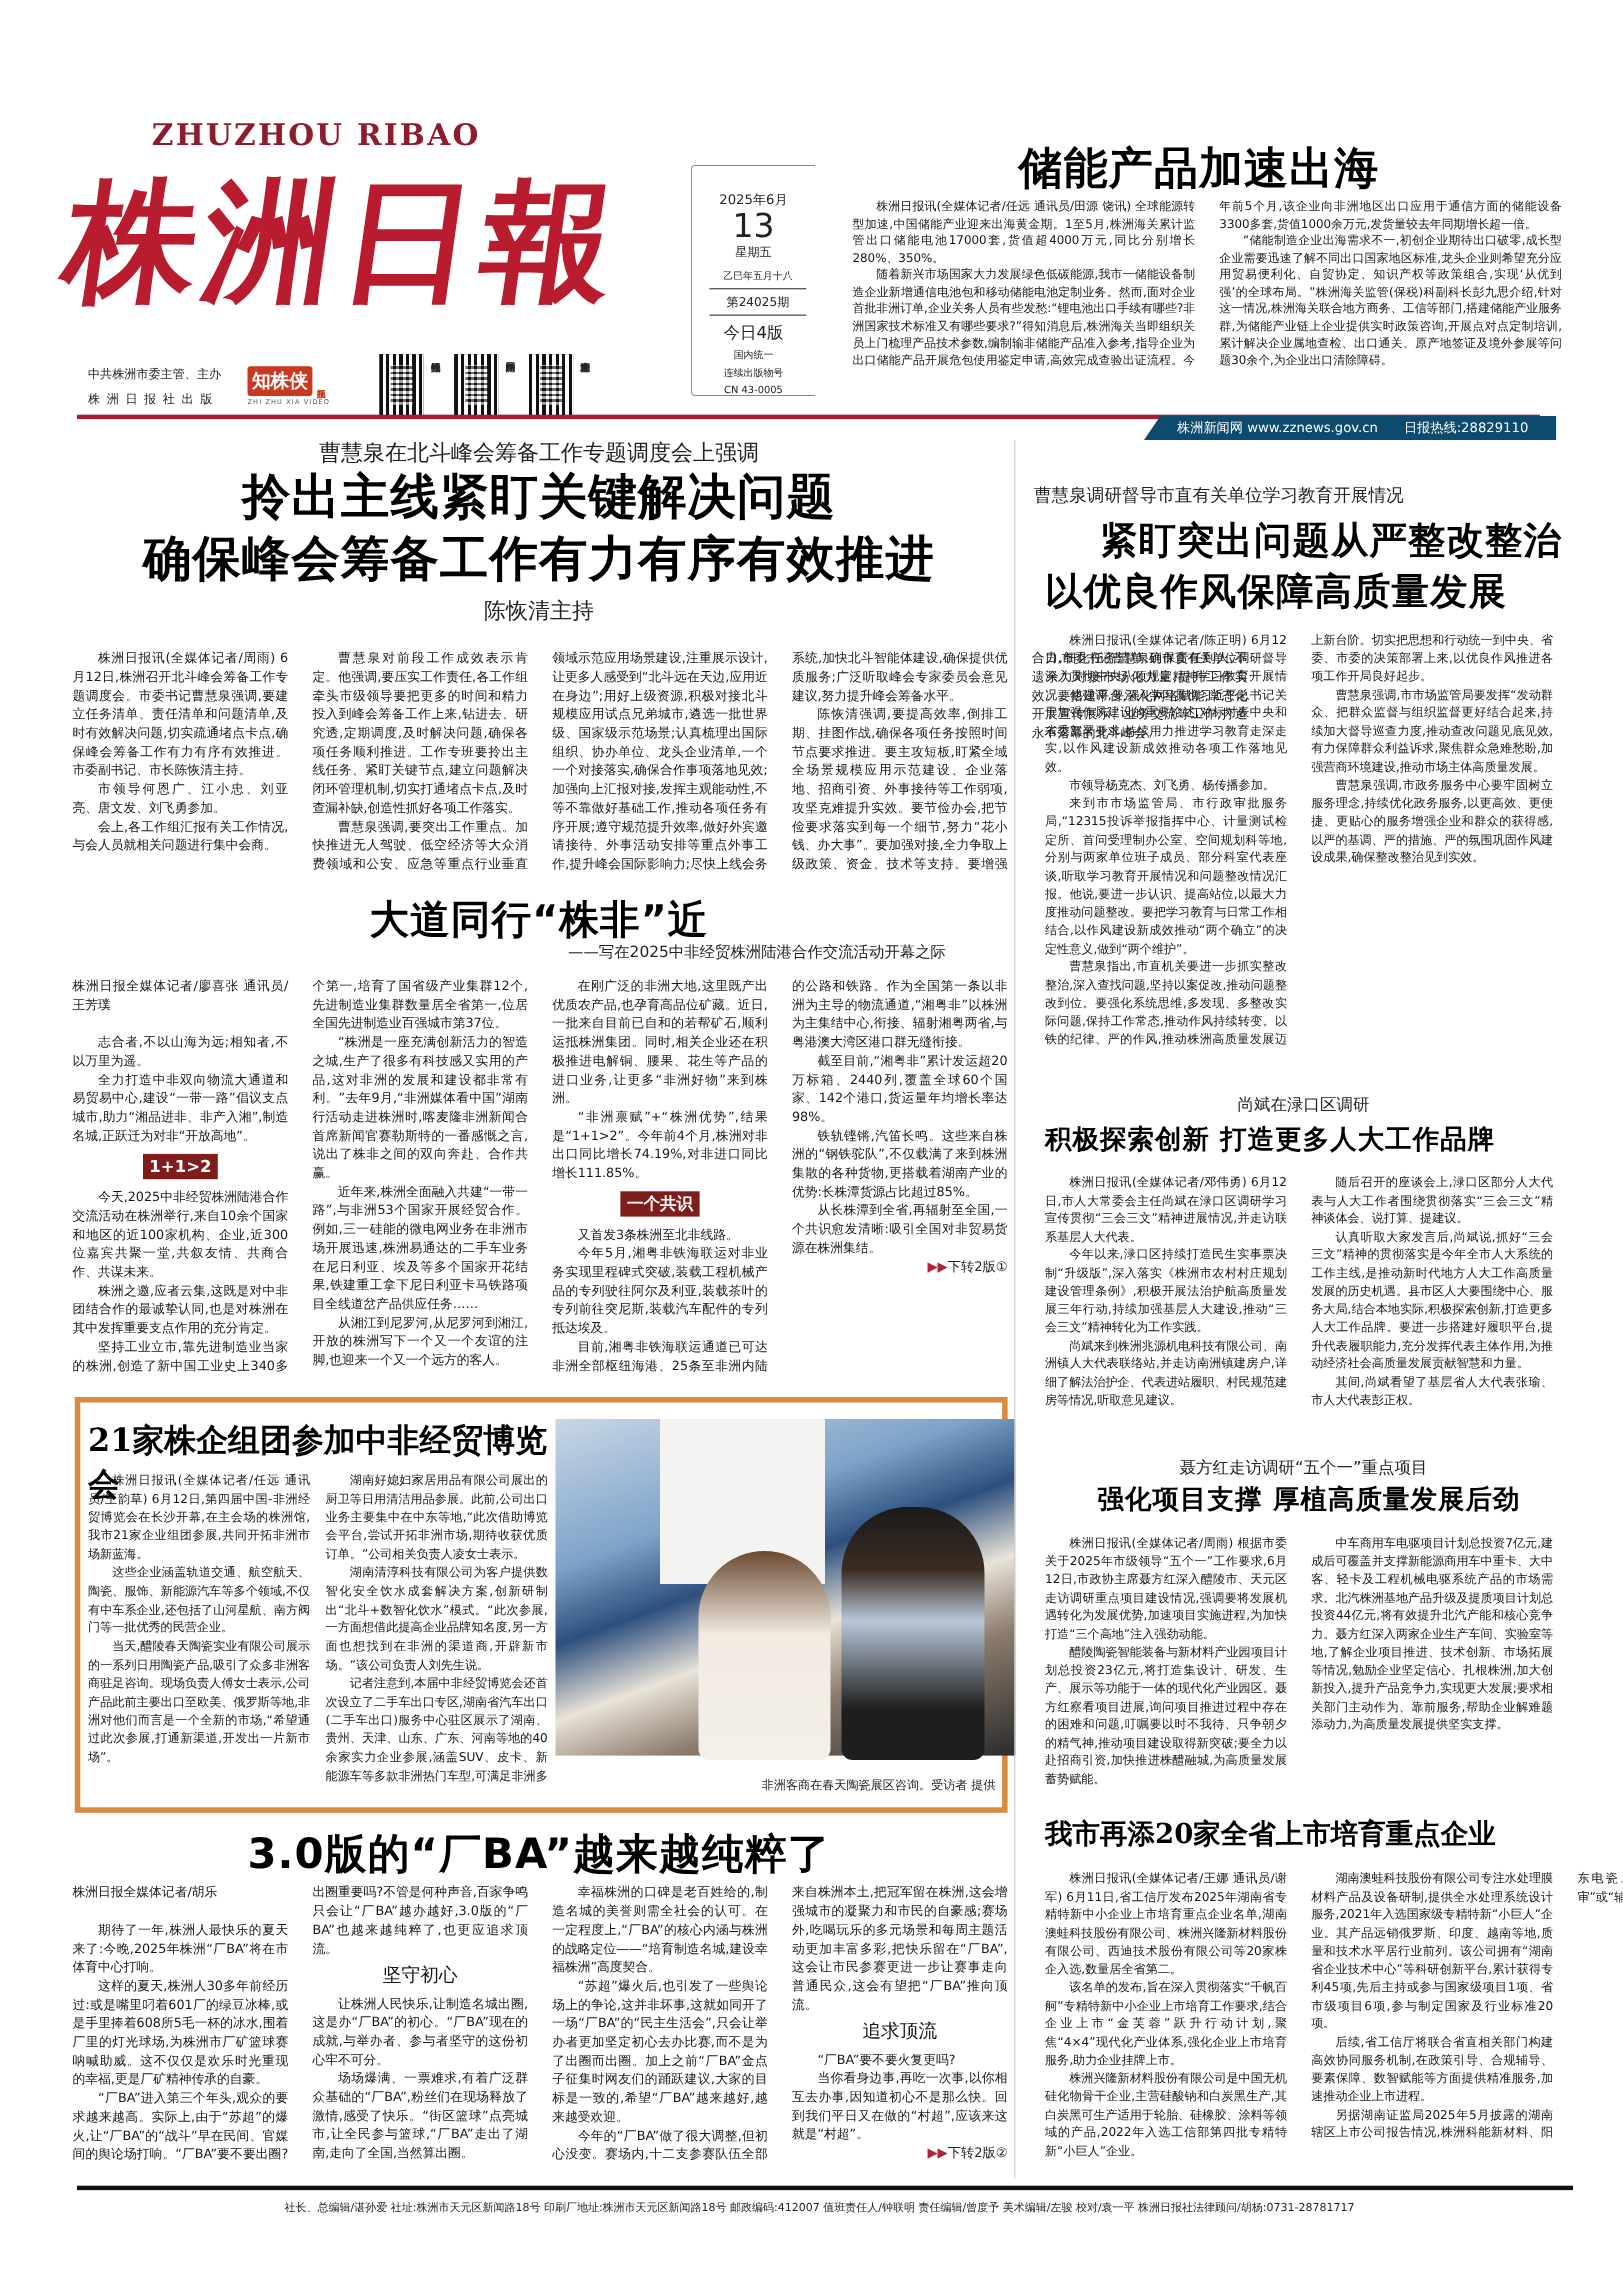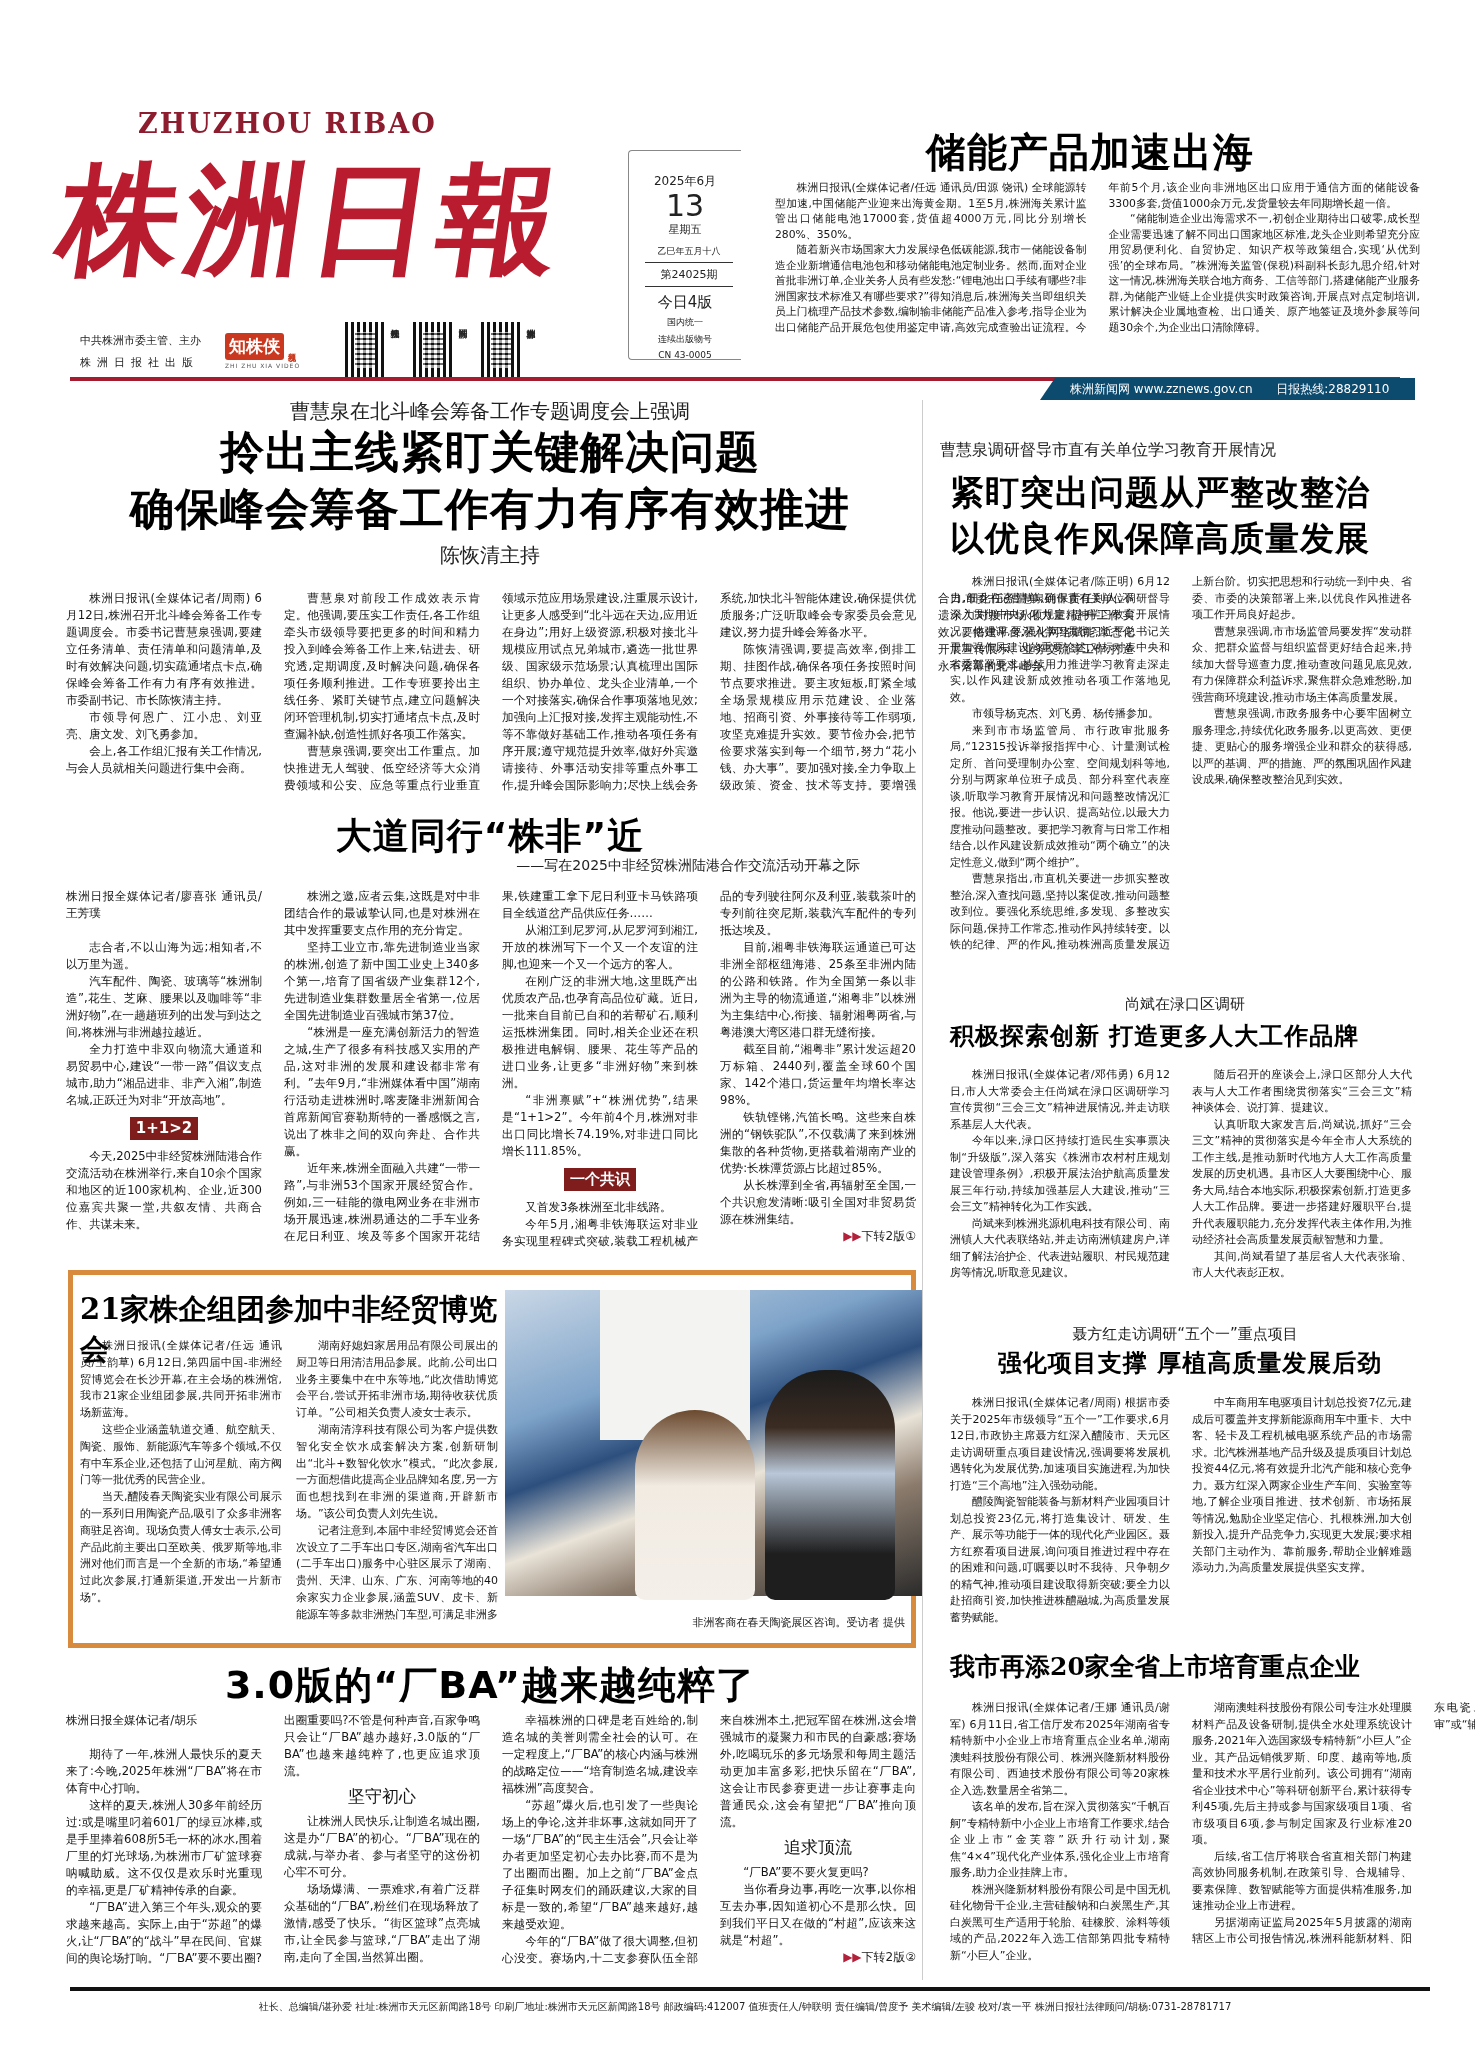--- a/index.html
+++ b/index.html
@@ -108,21 +108,20 @@
   <p>曹慧泉强调,要突出工作重点。加快推进无人驾驶、低空经济等大众消费领域和公安、应急等重点行业垂直领域示范应用场景建设,注重展示设计,让更多人感受到“北斗远在天边,应用近在身边”;用好上级资源,积极对接北斗规模应用试点兄弟城市,遴选一批世界级、国家级示范场景;认真梳理出国际组织、协办单位、龙头企业清单,一个一个对接落实,确保合作事项落地见效;加强向上汇报对接,发挥主观能动性,不等不靠做好基础工作,推动各项任务有序开展;遵守规范提升效率,做好外宾邀请接待、外事活动安排等重点外事工作,提升峰会国际影响力;尽快上线会务系统,加快北斗智能体建设,确保提供优质服务;广泛听取峰会专家委员会意见建议,努力提升峰会筹备水平。</p>
   <p>陈恢清强调,要提高效率,倒排工期、挂图作战,确保各项任务按照时间节点要求推进。要主攻短板,盯紧全域全场景规模应用示范建设、企业落地、招商引资、外事接待等工作弱项,攻坚克难提升实效。要节俭办会,把节俭要求落实到每一个细节,努力“花小钱、办大事”。要加强对接,全力争取上级政策、资金、技术等支持。要增强合力,细化任务清单,确保责任到人,不遗余力对接市场化力量,提升工作实效。要搭建平台,强化网络赋能,常态化开展宣传展示、业务交流等工作,打造永不落幕的北斗峰会。</p>
 </div>
 
 <div class="abs hd" style="left:60px;top:812px;width:860px;font-size:36px;">大道同行“株非”近</div>
 <div class="abs" style="left:200px;top:857px;width:720px;font-size:14px;color:#222;text-align:right;padding-right:60px;box-sizing:border-box;">——写在2025中非经贸株洲陆港合作交流活动开幕之际</div>
 
 <div class="abs body-text" style="left:66px;top:888px;width:850px;height:375px;column-count:4;column-gap:22px;column-fill:auto;">
   <p class="noind" style="margin-bottom:17px;">株洲日报全媒体记者/廖喜张 通讯员/王芳璞</p>
   <p>志合者,不以山海为远;相知者,不以万里为遥。</p>
-  <p>汽车配件、陶瓷、玻璃等“株洲制造”,花生、芝麻、腰果以及咖啡等“非洲好物”,在一趟趟班列的出发与到达之间,将株洲与非洲越拉越近。</p>
   <p>全力打造中非双向物流大通道和易贸易中心,建设“一带一路”倡议支点城市,助力“湘品进非、非产入湘”,制造名城,正跃迁为对非“开放高地”。</p>
   <p class="noind" style="text-align:center;margin:8px 0;"><span class="subhead-box">1+1&gt;2</span></p>
   <p>今天,2025中非经贸株洲陆港合作交流活动在株洲举行,来自10余个国家和地区的近100家机构、企业,近300位嘉宾共聚一堂,共叙友情、共商合作、共谋未来。</p>
   <p>株洲之邀,应者云集,这既是对中非团结合作的最诚挚认同,也是对株洲在其中发挥重要支点作用的充分肯定。</p>
   <p>坚持工业立市,靠先进制造业当家的株洲,创造了新中国工业史上340多个第一,培育了国省级产业集群12个,先进制造业集群数量居全省第一,位居全国先进制造业百强城市第37位。</p>
   <p>“株洲是一座充满创新活力的智造之城,生产了很多有科技感又实用的产品,这对非洲的发展和建设都非常有利。”去年9月,“非洲媒体看中国”湖南行活动走进株洲时,喀麦隆非洲新闻合首席新闻官赛勒斯特的一番感慨之言,说出了株非之间的双向奔赴、合作共赢。</p>
   <p>近年来,株洲全面融入共建“一带一路”,与非洲53个国家开展经贸合作。例如,三一硅能的微电网业务在非洲市场开展迅速,株洲易通达的二手车业务在尼日利亚、埃及等多个国家开花结果,铁建重工拿下尼日利亚卡马铁路项目全线道岔产品供应任务……</p>
   <p>从湘江到尼罗河,从尼罗河到湘江,开放的株洲写下一个又一个友谊的注脚,也迎来一个又一个远方的客人。</p>
   <p>在刚广泛的非洲大地,这里既产出优质农产品,也孕育高品位矿藏。近日,一批来自目前已自和的若帮矿石,顺利运抵株洲集团。同时,相关企业还在积极推进电解铜、腰果、花生等产品的进口业务,让更多“非洲好物”来到株洲。</p>
   <p>“非洲禀赋”+“株洲优势”,结果是“1+1&gt;2”。今年前4个月,株洲对非出口同比增长74.19%,对非进口同比增长111.85%。</p>
@@ -167,21 +166,21 @@
   <p>今年的“厂BA”做了很大调整,但初心没变。赛场内,十二支参赛队伍全部来自株洲本土,把冠军留在株洲,这会增强城市的凝聚力和市民的自豪感;赛场外,吃喝玩乐的多元场景和每周主题活动更加丰富多彩,把快乐留在“厂BA”,这会让市民参赛更进一步让赛事走向普通民众,这会有望把“厂BA”推向顶流。</p>
   <p class="noind" style="text-align:center;font-size:17px;margin:8px 0;">追求顶流</p>
   <p>“厂BA”要不要火复更吗?</p>
   <p>当你看身边事,再吃一次事,以你相互去办事,因知道初心不是那么快。回到我们平日又在做的“村超”,应该来这就是“村超”。</p>
   <p class="noind transfer" style="text-align:right;"><span class="arrow">▶▶</span><span>下转2版②</span></p>
 </div>
 
 <div class="abs" style="left:922px;top:400px;width:1px;height:1580px;background:#ccc;"></div>
 
 <div class="abs kicker" style="left:940px;top:440px;width:480px;font-size:16px;text-align:left;">曹慧泉调研督导市直有关单位学习教育开展情况</div>
-<div class="abs hd" style="left:950px;top:470px;width:470px;font-size:34px;line-height:44px;text-align:left;">紧盯突出问题从严整改整治</div>
+<div class="abs hd" style="left:950px;top:470px;width:470px;font-size:34px;line-height:44px;text-align:right;">紧盯突出问题从严整改整治</div>
 <div class="abs hd" style="left:950px;top:516px;width:470px;font-size:34px;line-height:44px;text-align:left;">以优良作风保障高质量发展</div>
 <div class="abs body-text" style="left:950px;top:574px;width:462px;height:380px;column-count:2;column-gap:22px;column-fill:auto;font-size:11px;line-height:16.5px;">
   <p>株洲日报讯(全媒体记者/陈正明) 6月12日,市委书记曹慧泉到市直有关单位调研督导深入贯彻中央八项规定精神学习教育开展情况。他强调,要深入学习贯彻习近平总书记关于加强作风建设的重要论述,对标对表中央和省委部署要求,持续用力推进学习教育走深走实,以作风建设新成效推动各项工作落地见效。</p>
   <p>市领导杨克杰、刘飞勇、杨传播参加。</p>
   <p>来到市市场监管局、市行政审批服务局,“12315投诉举报指挥中心、计量测试检定所、首问受理制办公室、空间规划科等地,分别与两家单位班子成员、部分科室代表座谈,听取学习教育开展情况和问题整改情况汇报。他说,要进一步认识、提高站位,以最大力度推动问题整改。要把学习教育与日常工作相结合,以作风建设新成效推动“两个确立”的决定性意义,做到“两个维护”。</p>
   <p>曹慧泉指出,市直机关要进一步抓实整改整治,深入查找问题,坚持以案促改,推动问题整改到位。要强化系统思维,多发现、多整改实际问题,保持工作常态,推动作风持续转变。以铁的纪律、严的作风,推动株洲高质量发展迈上新台阶。切实把思想和行动统一到中央、省委、市委的决策部署上来,以优良作风推进各项工作开局良好起步。</p>
   <p>曹慧泉强调,市市场监管局要发挥“发动群众、把群众监督与组织监督更好结合起来,持续加大督导巡查力度,推动查改问题见底见效,有力保障群众利益诉求,聚焦群众急难愁盼,加强营商环境建设,推动市场主体高质量发展。</p>
   <p>曹慧泉强调,市政务服务中心要牢固树立服务理念,持续优化政务服务,以更高效、更便捷、更贴心的服务增强企业和群众的获得感,以严的基调、严的措施、严的氛围巩固作风建设成果,确保整改整治见到实效。</p>
 </div>
 

